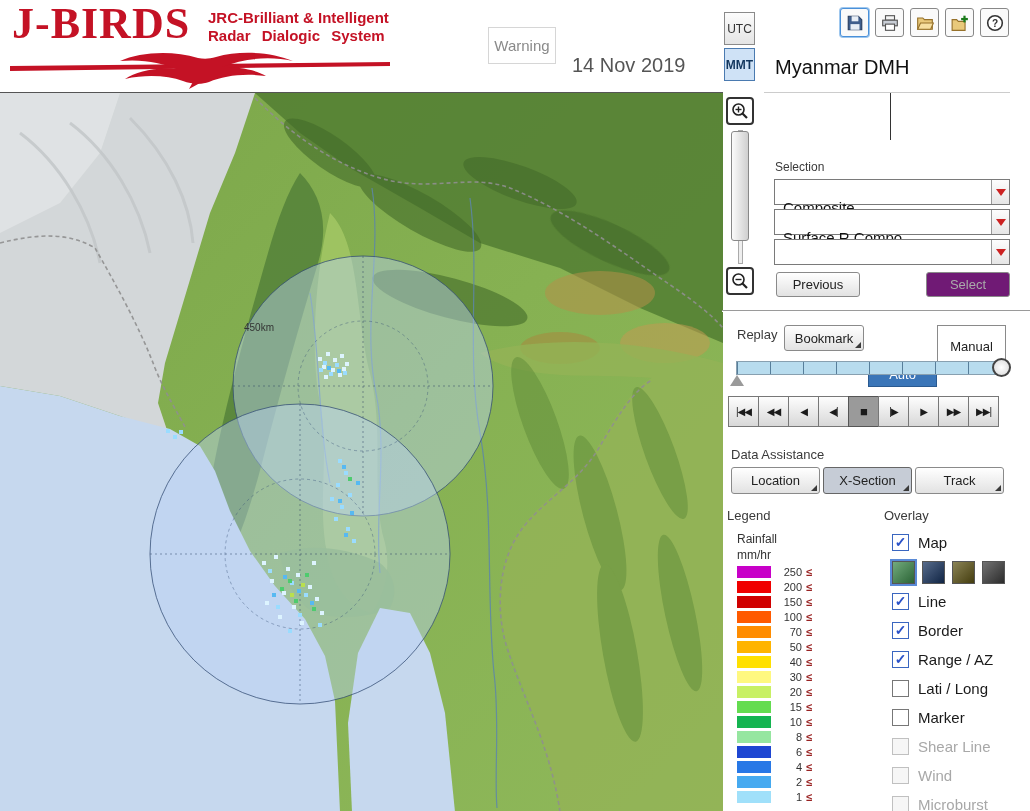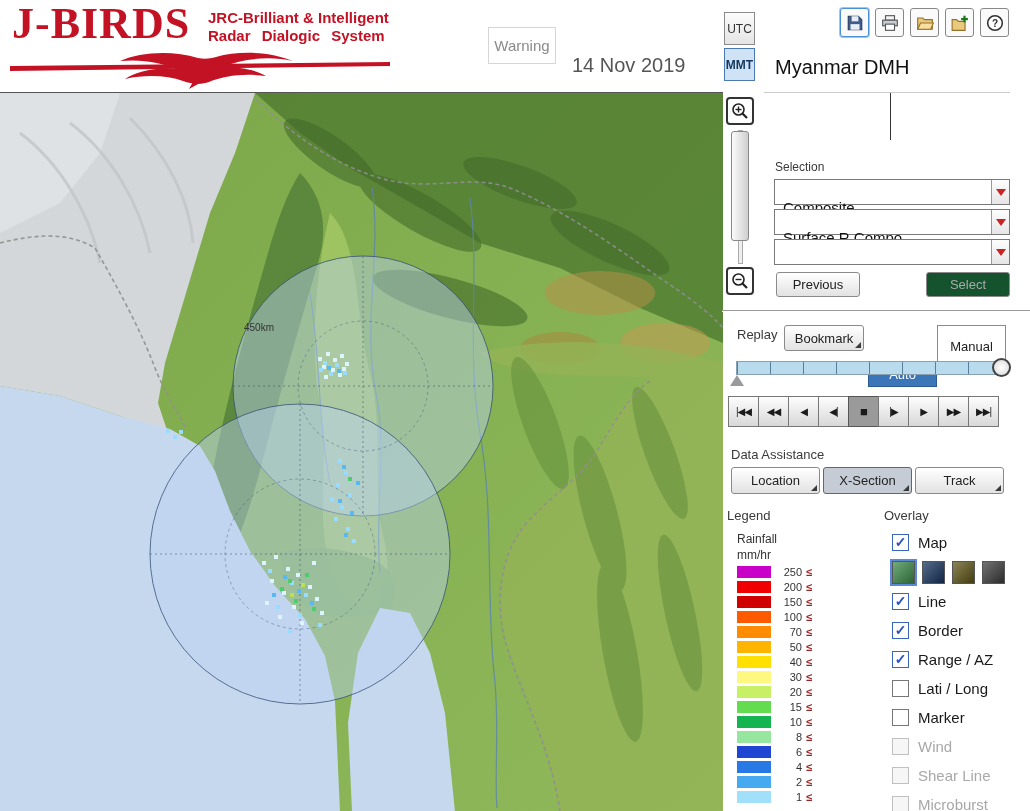--- a/index.html
+++ b/index.html
@@ -37,21 +37,21 @@
   
   .section-label { position:absolute; font-size:13px; color:#3a3a3a; }
   #selection-label { left:775px; top:160px; font-size:12px; }
   .dd { position:absolute; left:774px; width:236px; height:26px; border:1px solid #7a7a7a; background:#fff; cursor:pointer; }
   #dd1{top:179px;} #dd2{top:209px;} #dd3{top:239px;}
   .dd-value { position:absolute; left:8px; top:16px; line-height:24px; font-size:15px; color:#111; }
   .dd-arrow { position:absolute; right:0; top:0; width:18px; height:24px; background:linear-gradient(#fdfdfd,#e6e6e6); border-left:1px solid #999; display:flex; align-items:center; justify-content:center; }
   .dd-arrow i { width:0; height:0; border-left:5px solid transparent; border-right:5px solid transparent; border-top:7px solid #c22; }
   .btn { border:1px solid #8a8a8a; border-radius:3px; background:linear-gradient(#ffffff,#e2e2e2); font-family:inherit; font-size:13px; color:#222; cursor:pointer; }
   #previous-btn { position:absolute; left:776px; top:272px; width:84px; height:25px; }
-  #select-btn { position:absolute; left:926px; top:272px; width:84px; height:25px; color:#aaa; background:#14532d; }
+  #select-btn { position:absolute; left:926px; top:272px; width:84px; height:25px; color:#aaa; background:#701a75; }
   #divider1 { position:absolute; left:722px; top:310px; width:308px; height:2px; border-top:1px solid #9a9a9a; border-bottom:1px solid #fff; }
 
   
   #replay-label { left:737px; top:327px; }
   .fold { position:relative; }
   .fold::after { content:''; position:absolute; right:2px; bottom:2px; width:0; height:0; border-left:6px solid transparent; border-bottom:6px solid #3a3a3a; }
   #bookmark-btn { position:absolute; left:784px; top:325px; width:80px; height:26px; }
   #auto-btn { position:absolute; left:868px; top:325px; width:69px; height:26px; background:#3b76b8; border-color:#2a5a90; color:#fff; border-radius:0;margin-top:36px; }
   #manual-btn { position:absolute; left:937px; top:325px; width:69px; height:42px; background:#fff; border-radius:0; }
   #replay-slider { position:absolute; left:736px; top:361px; width:271px; height:14px; border:1px solid #88a0b0;
@@ -492,23 +492,23 @@
     <div class="ov-row">
       <span class="cb"></span>
       <span class="ov-label">Lati / Long</span>
     </div>
     <div class="ov-row">
       <span class="cb"></span>
       <span class="ov-label">Marker</span>
     </div>
     <div class="ov-row disabled">
       <span class="cb off"></span>
-      <span class="ov-label">Wind</span>
+      <span class="ov-label">Shear Line</span>
     </div>
     <div class="ov-row disabled">
       <span class="cb off"></span>
-      <span class="ov-label">Shear Line</span>
+      <span class="ov-label">Wind</span>
     </div>
     <div class="ov-row disabled">
       <span class="cb off"></span>
       <span class="ov-label">Microburst</span>
     </div>
   </div>
 
 </body></html>

